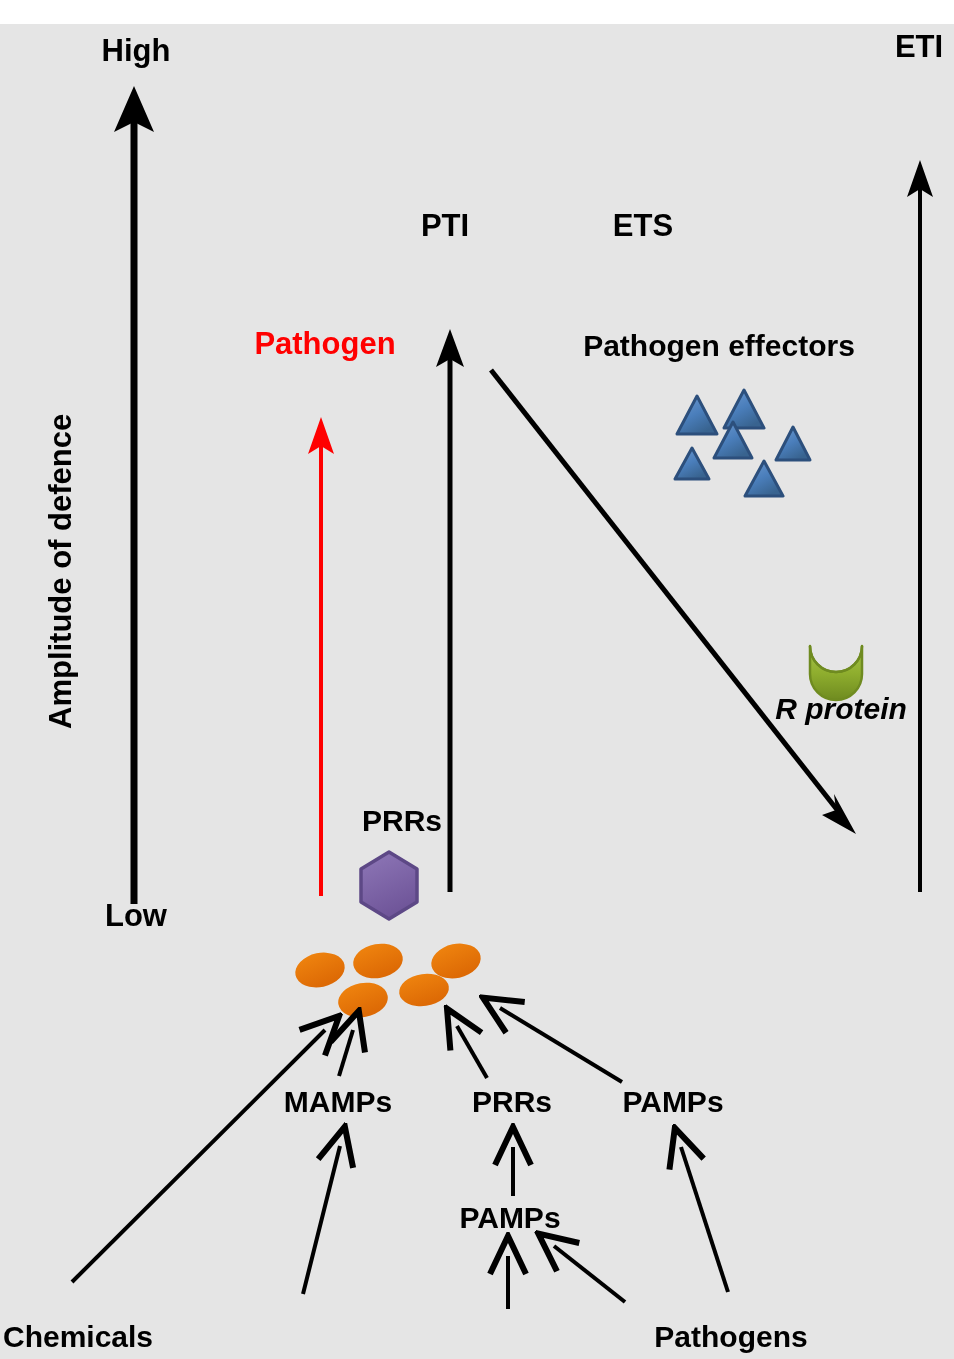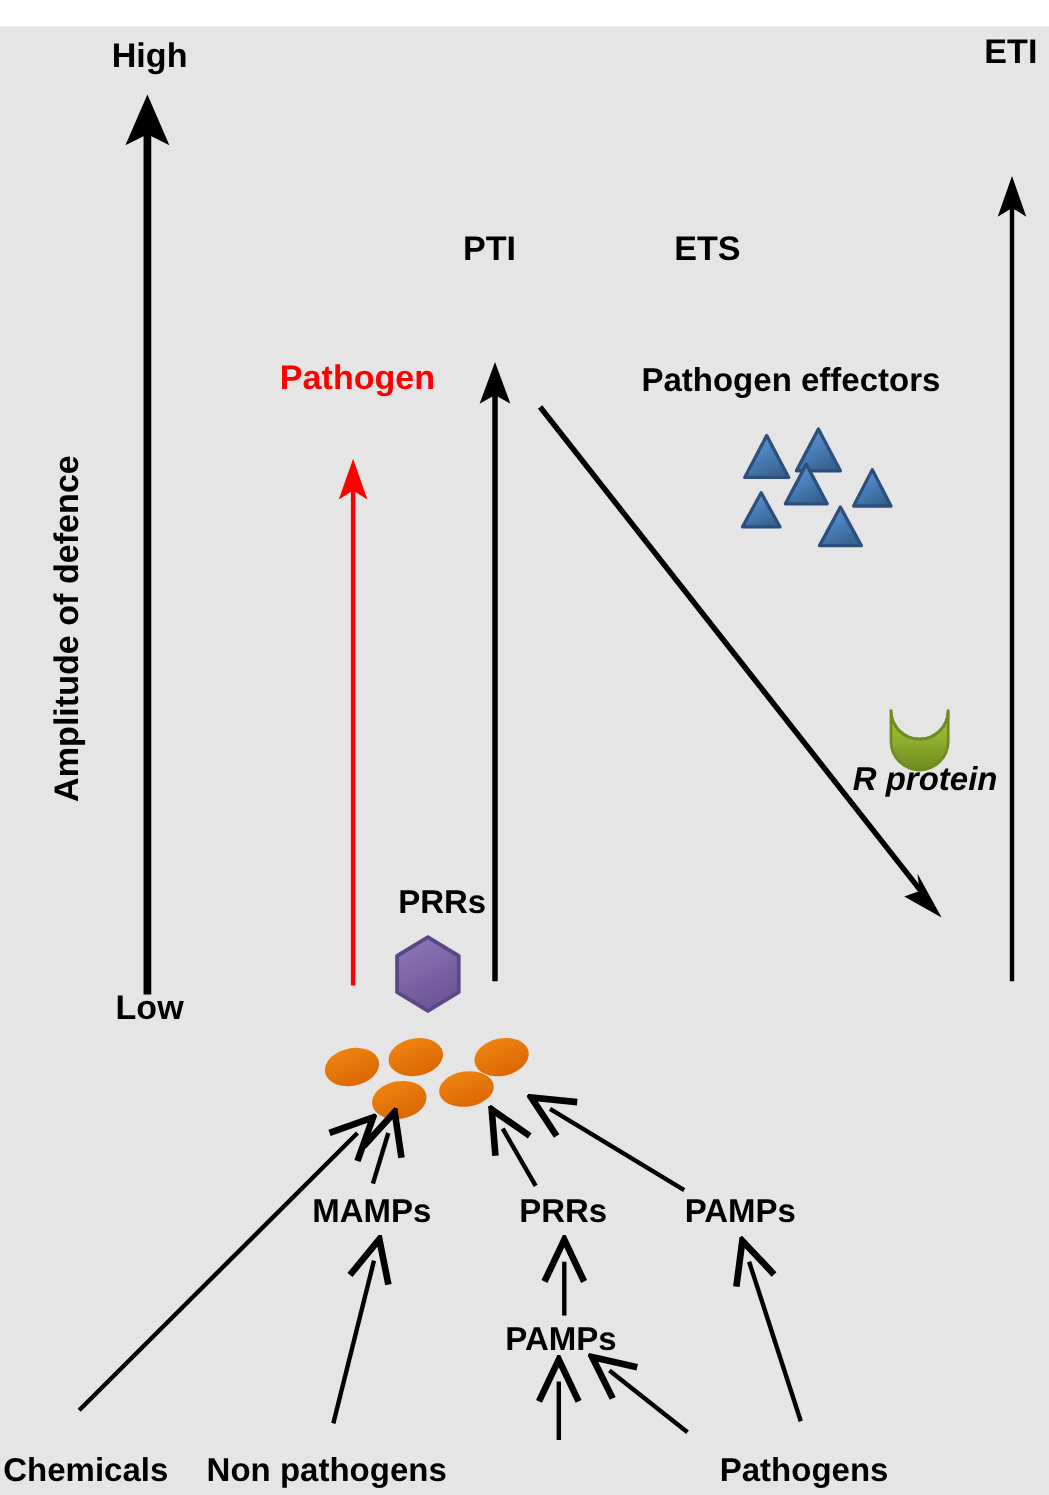--- a/index.html
+++ b/index.html
@@ -186,21 +186,20 @@
   <div class="lbl lbl-reg centered" style="left:338px; top:1062px;">MAMPs</div>
 
   <div class="lbl lbl-reg centered" style="left:512px; top:1062px;">PRRs</div>
 
   <div class="lbl lbl-reg centered" style="left:673px; top:1062px;">PAMPs</div>
 
   <div class="lbl lbl-reg centered" style="left:510px; top:1178px;">PAMPs</div>
 
   <div class="lbl lbl-reg centered" style="left:78px; top:1297px;">Chemicals</div>
 
-  <div class="lbl lbl-reg centered" style="left:297px; top:1297px;">Non pathogens</div>
 
   <div class="lbl lbl-reg centered" style="left:513px; top:1288px;">
     <div>Insects,</div>
     
   </div>
 
   <div class="lbl lbl-reg centered" style="left:731px; top:1297px;">Pathogens</div>
 
 </div>
 

